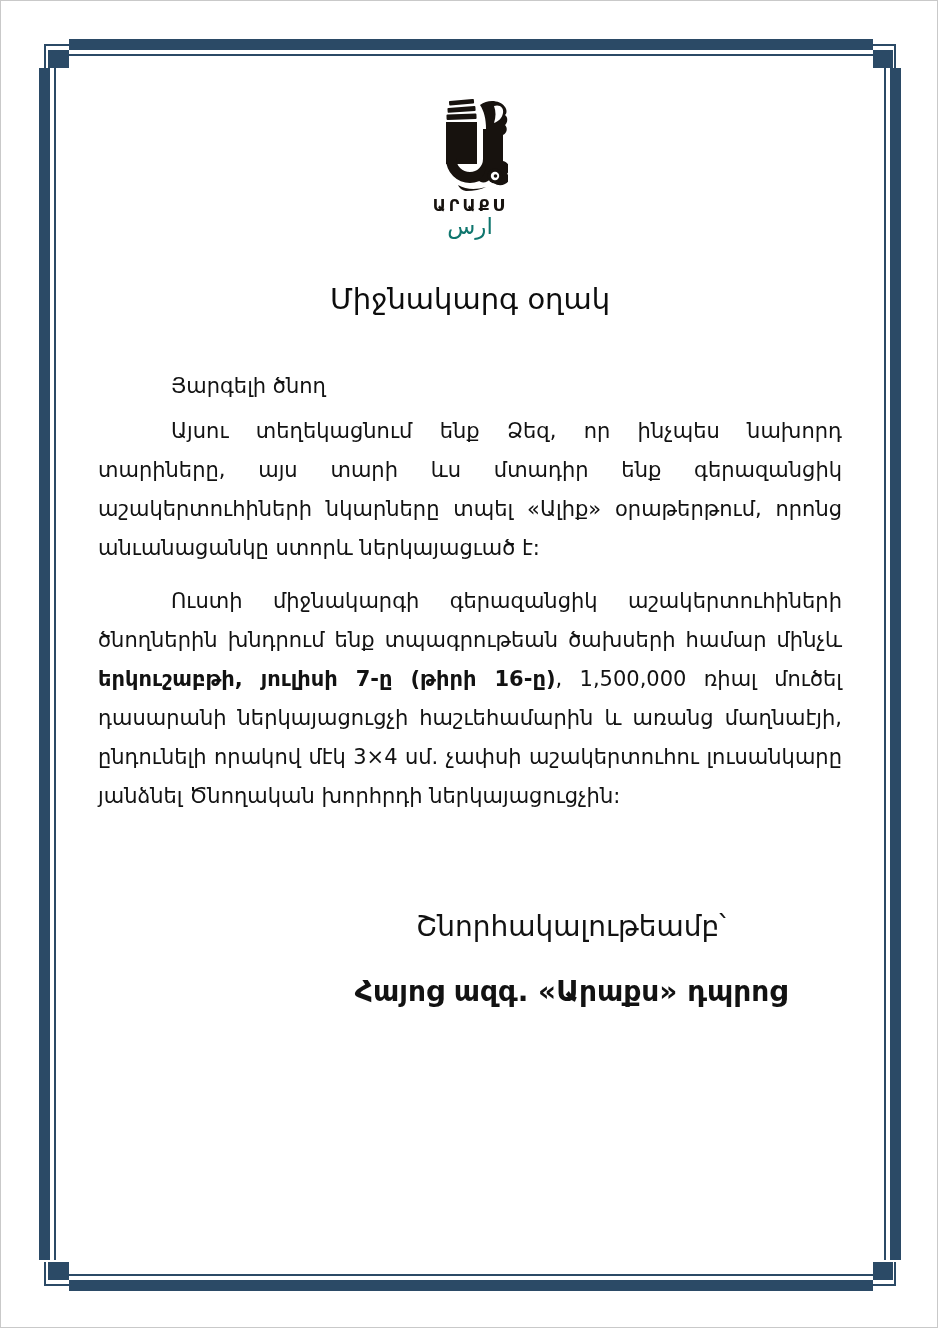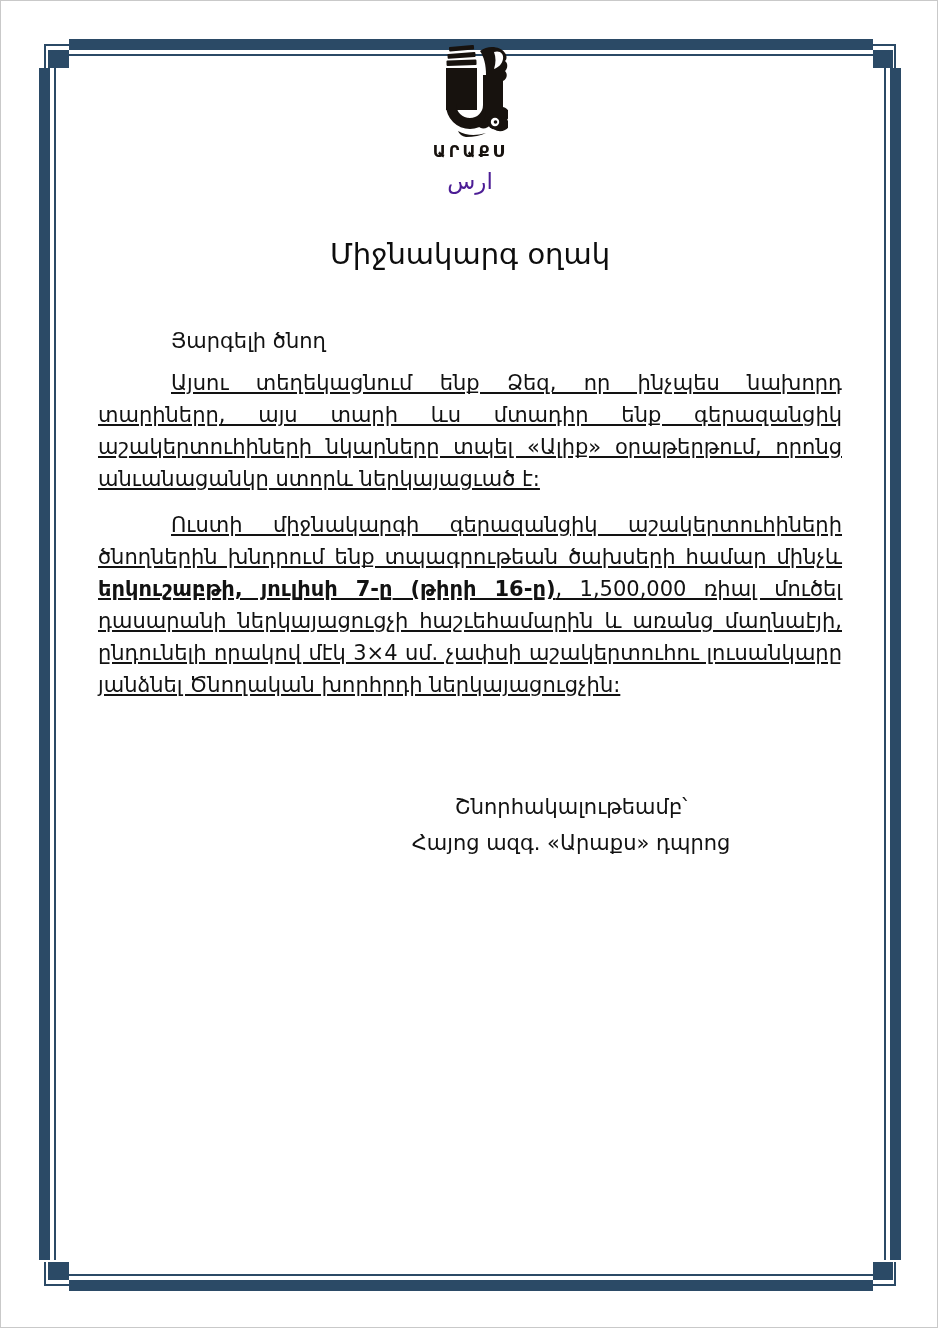--- a/index.html
+++ b/index.html
@@ -6,36 +6,35 @@
   body{
     width:938px;height:1328px;
     position:relative;overflow:hidden;
     box-sizing:border-box;
     border:1px solid #c9c9c9;
     font-family:"DejaVu Sans",sans-serif;
     color:#121212;
   }
   .frame-svg{position:absolute;left:0;top:0;width:938px;height:1328px;pointer-events:none;}
   .content{position:absolute;left:97px;top:0;width:744px;}
-  .logo-block{text-align:center;padding-top:44px;line-height:1;}
+  .logo-block{text-align:center;padding-top:98px;line-height:1;}
   .logo-mark{width:76px;height:92px;display:inline-block;}
   .logo-arm{font-weight:bold;font-size:16px;letter-spacing:3px;margin-top:4px;color:#17120e;}
-  .logo-ar{font-size:23px;margin-top:10px;color:#4c1d95;}
+  .logo-ar{font-size:23px;margin-top:1px;color:#0f766e;}
   .doc-title{text-align:center;font-weight:normal;font-size:29px;margin-top:44px;color:#0d0d0d;}
   .salutation{margin-top:58px;font-size:21px;text-indent:73px;}
   p.body{
-    font-size:21px;line-height:32px;
+    font-size:21px;line-height:39px;
     text-align:justify;text-indent:73px;
     margin:14px 0 0 0;
-    text-decoration:underline;
   }
   .bold{font-weight:bold;}
   .us{text-decoration:underline;text-decoration-thickness:2px;text-underline-offset:3px;}
-  .closing{margin-top:94px;font-size:21px;text-align:center;padding-left:202px;}
-  .closing-line2{margin-top:12px;}
+  .closing{margin-top:94px;font-size:28px;text-align:center;padding-left:202px;}
+  .closing-line2{margin-top:32px;font-weight:bold;}
 </style>
 </head>
 <body>
 
 <svg class="frame-svg" viewBox="0 0 938 1328">
   <g fill="#2b4a66">
 
     <rect x="68" y="38" width="804" height="11"></rect>
     <rect x="68" y="1279" width="804" height="11"></rect>
     <rect x="38" y="67" width="11" height="1192"></rect>

